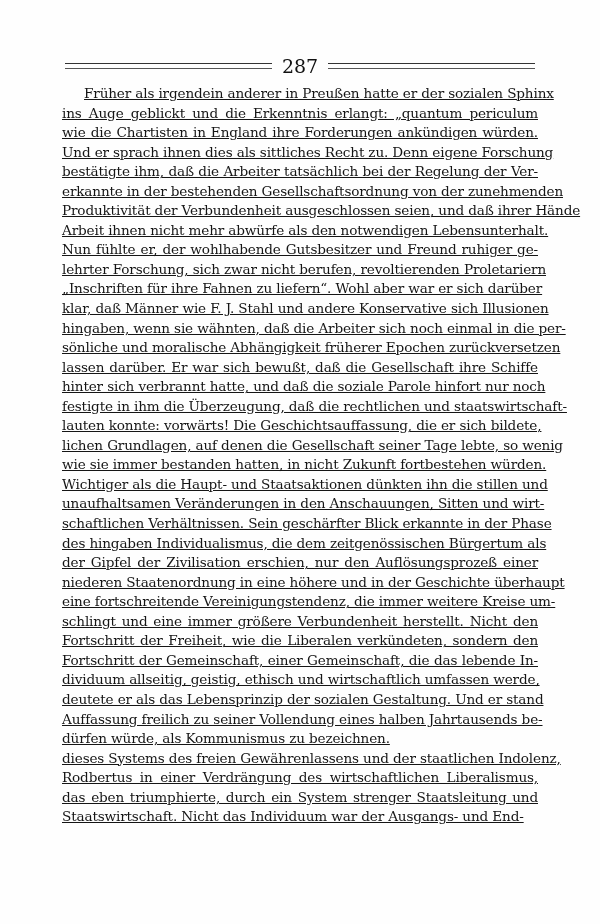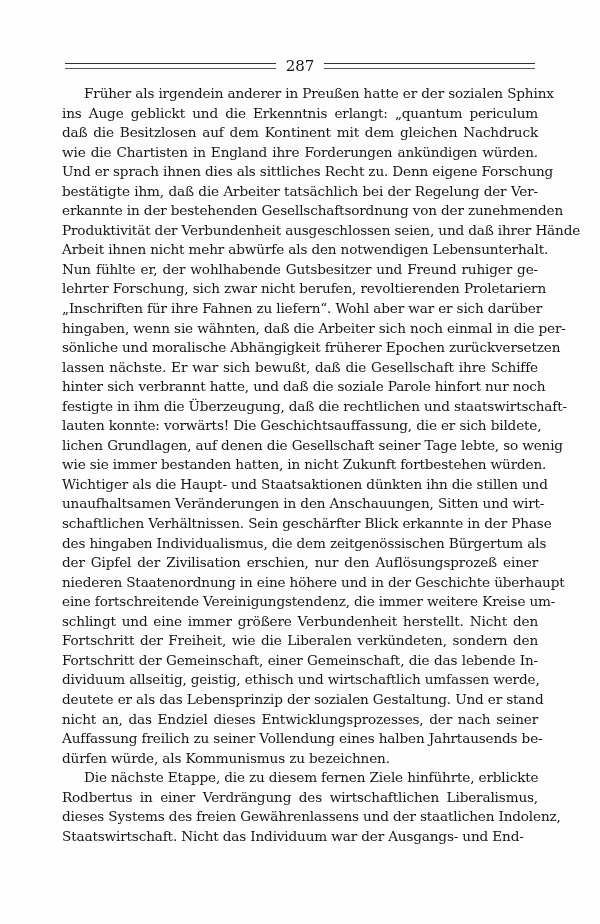--- a/index.html
+++ b/index.html
@@ -1,72 +1,71 @@
 <!DOCTYPE html>
 <html><head>
 <meta charset="utf-8">
 <style>
   html, body { margin: 0; padding: 0; background: #ffffff; }
   body { width: 600px; height: 924px; position: relative; overflow: hidden; }
   .page { position: absolute; left: 0; top: 0; width: 600px; height: 924px; background: #fefefe; }
   .header { position: absolute; left: 65px; top: 56px; width: 470px; height: 20px; display: flex; align-items: center; }
   .rule { flex: 1; height: 4px; border-top: 1px solid #333; border-bottom: 1px solid #555; }
-  .pagenum { font-family: "DejaVu Serif", serif; font-size: 15px; color: #111; padding: 0 10px; line-height: 20px; }
-  .body-text { position: absolute; left: 62px; top: 84px; width: 476px; font-family: "DejaVu Serif", serif; font-size: 13.6px; color: #151515; }
+  .pagenum { font-family: "DejaVu Serif", serif; font-size: 19px; color: #111; padding: 0 10px; line-height: 20px; }
+  .body-text { position: absolute; left: 62px; top: 84px; width: 476px; font-family: "DejaVu Serif", serif; font-size: 13.6px; color: #151515; text-decoration: underline; }
   .line { display: block; height: 19.55px; line-height: 19.55px; white-space: nowrap; text-align: justify; text-align-last: justify; letter-spacing: -0.15px; }
   .line.last { text-align-last: left; }
   .line.indent { padding-left: 22px; }
 </style>
 </head>
 <body>
 
 <div class="page">
   <div class="header">
     <div class="rule"></div>
     <span class="pagenum">287</span>
     <div class="rule"></div>
   </div>
   <div class="body-text" id="body-text">
       <div>
         <span class="line indent">Früher als irgendein anderer in Preußen hatte er der sozialen Sphinx</span>
         <span class="line">ins Auge geblickt und die Erkenntnis erlangt: „quantum periculum</span>
-        <span class="line">daß die Besitzlosen auf dem Kontinent mit dem gleichen Nachdruck</span>
         <span class="line">wie die Chartisten in England ihre Forderungen ankündigen würden.</span>
         <span class="line">Und er sprach ihnen dies als sittliches Recht zu. Denn eigene Forschung</span>
         <span class="line">bestätigte ihm, daß die Arbeiter tatsächlich bei der Regelung der Ver-</span>
         <span class="line">erkannte in der bestehenden Gesellschaftsordnung von der zunehmenden</span>
         <span class="line">Produktivität der Verbundenheit ausgeschlossen seien, und daß ihrer Hände</span>
         <span class="line">Arbeit ihnen nicht mehr abwürfe als den notwendigen Lebensunterhalt.</span>
         <span class="line">Nun fühlte er, der wohlhabende Gutsbesitzer und Freund ruhiger ge-</span>
         <span class="line">lehrter Forschung, sich zwar nicht berufen, revoltierenden Proletariern</span>
         <span class="line">„Inschriften für ihre Fahnen zu liefern“. Wohl aber war er sich darüber</span>
+        <span class="line">klar, daß Männer wie F. J. Stahl und andere Konservative sich Illusionen</span>
         <span class="line">hingaben, wenn sie wähnten, daß die Arbeiter sich noch einmal in die per-</span>
         <span class="line">sönliche und moralische Abhängigkeit früherer Epochen zurückversetzen</span>
-        <span class="line">lassen nächste. Er war sich bewußt, daß die Gesellschaft ihre Schiffe</span>
+        <span class="line">lassen darüber. Er war sich bewußt, daß die Gesellschaft ihre Schiffe</span>
         <span class="line">hinter sich verbrannt hatte, und daß die soziale Parole hinfort nur noch</span>
         <span class="line">festigte in ihm die Überzeugung, daß die rechtlichen und staatswirtschaft-</span>
         <span class="line">lauten konnte: vorwärts! Die Geschichtsauffassung, die er sich bildete,</span>
         <span class="line">lichen Grundlagen, auf denen die Gesellschaft seiner Tage lebte, so wenig</span>
         <span class="line">wie sie immer bestanden hatten, in nicht Zukunft fortbestehen würden.</span>
         <span class="line">Wichtiger als die Haupt- und Staatsaktionen dünkten ihn die stillen und</span>
         <span class="line">unaufhaltsamen Veränderungen in den Anschauungen, Sitten und wirt-</span>
         <span class="line">schaftlichen Verhältnissen. Sein geschärfter Blick erkannte in der Phase</span>
         <span class="line">des hingaben Individualismus, die dem zeitgenössischen Bürgertum als</span>
         <span class="line">der Gipfel der Zivilisation erschien, nur den Auflösungsprozeß einer</span>
         <span class="line">niederen Staatenordnung in eine höhere und in der Geschichte überhaupt</span>
         <span class="line">eine fortschreitende Vereinigungstendenz, die immer weitere Kreise um-</span>
         <span class="line">schlingt und eine immer größere Verbundenheit herstellt. Nicht den</span>
         <span class="line">Fortschritt der Freiheit, wie die Liberalen verkündeten, sondern den</span>
         <span class="line">Fortschritt der Gemeinschaft, einer Gemeinschaft, die das lebende In-</span>
         <span class="line">dividuum allseitig, geistig, ethisch und wirtschaftlich umfassen werde,</span>
         <span class="line">deutete er als das Lebensprinzip der sozialen Gestaltung. Und er stand</span>
-        <span class="line">nicht an, das Endziel dieses Entwicklungsprozesses, der nach seiner</span>
         <span class="line">Auffassung freilich zu seiner Vollendung eines halben Jahrtausends be-</span>
         <span class="line last">dürfen würde, als Kommunismus zu bezeichnen.</span>
       </div>
       <div>
-        <span class="line indent">Die nächste Etappe, die zu diesem fernen Ziele hinführte, erblickte</span>
+        <span class="line">dieses Systems des freien Gewährenlassens und der staatlichen Indolenz,</span>
         <span class="line">Rodbertus in einer Verdrängung des wirtschaftlichen Liberalismus,</span>
-        <span class="line">dieses Systems des freien Gewährenlassens und der staatlichen Indolenz,</span>
+        <span class="line">das eben triumphierte, durch ein System strenger Staatsleitung und</span>
         <span class="line last">Staatswirtschaft. Nicht das Individuum war der Ausgangs- und End-</span>
       </div>
     </div>
 </div>
 
 </body></html>

